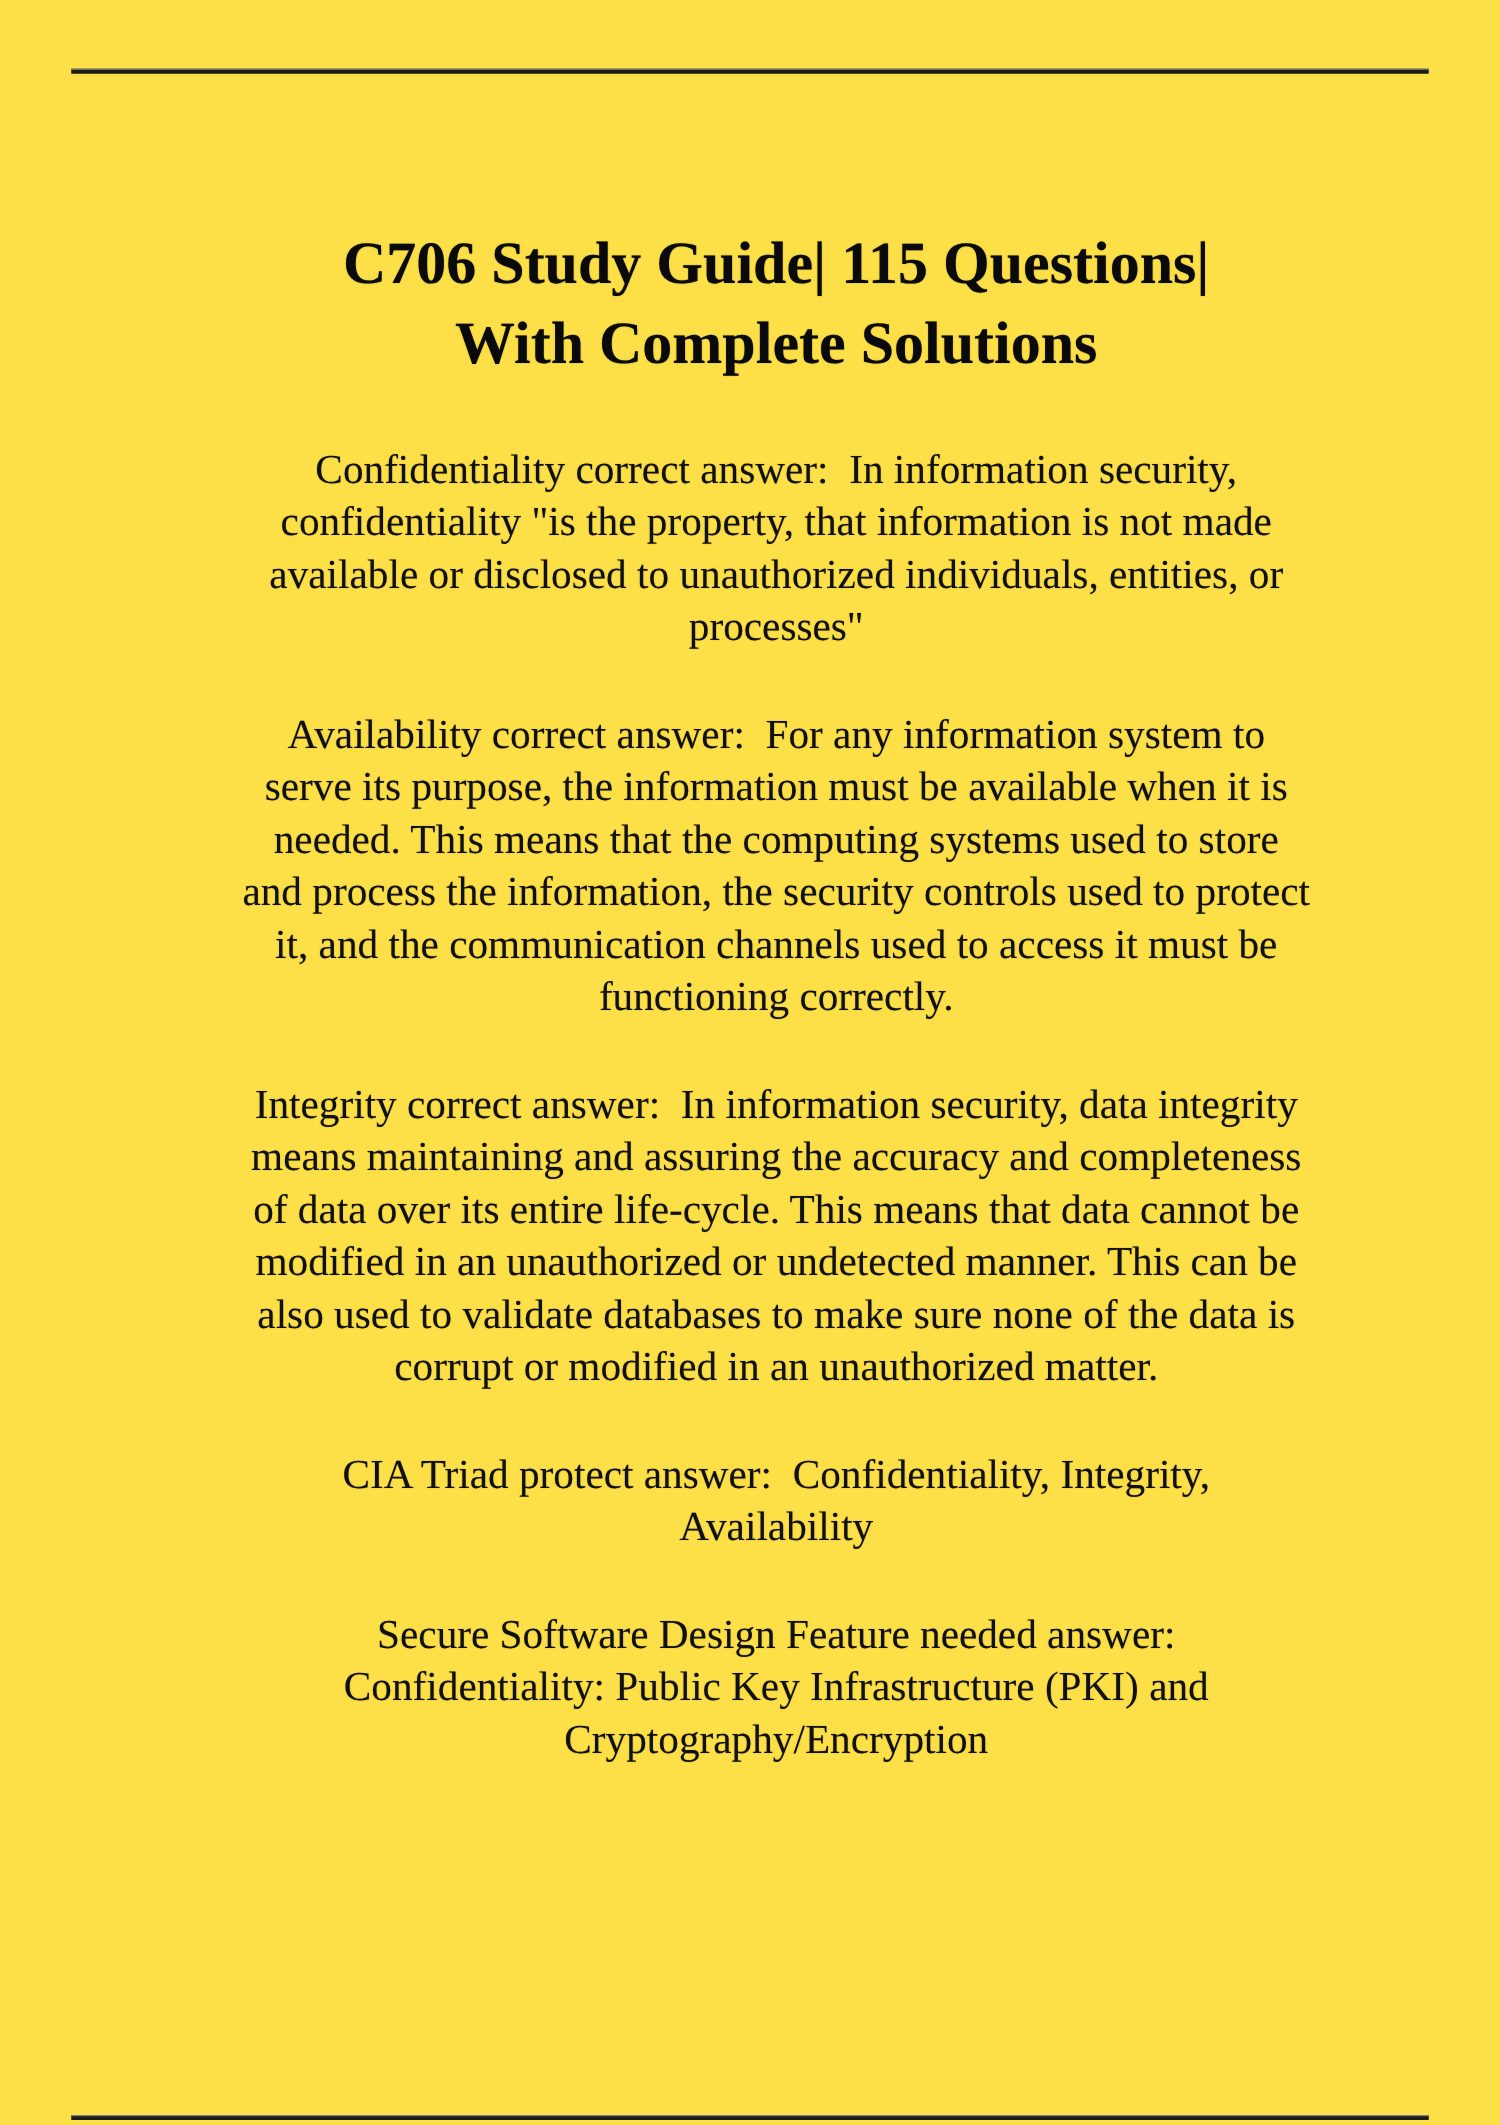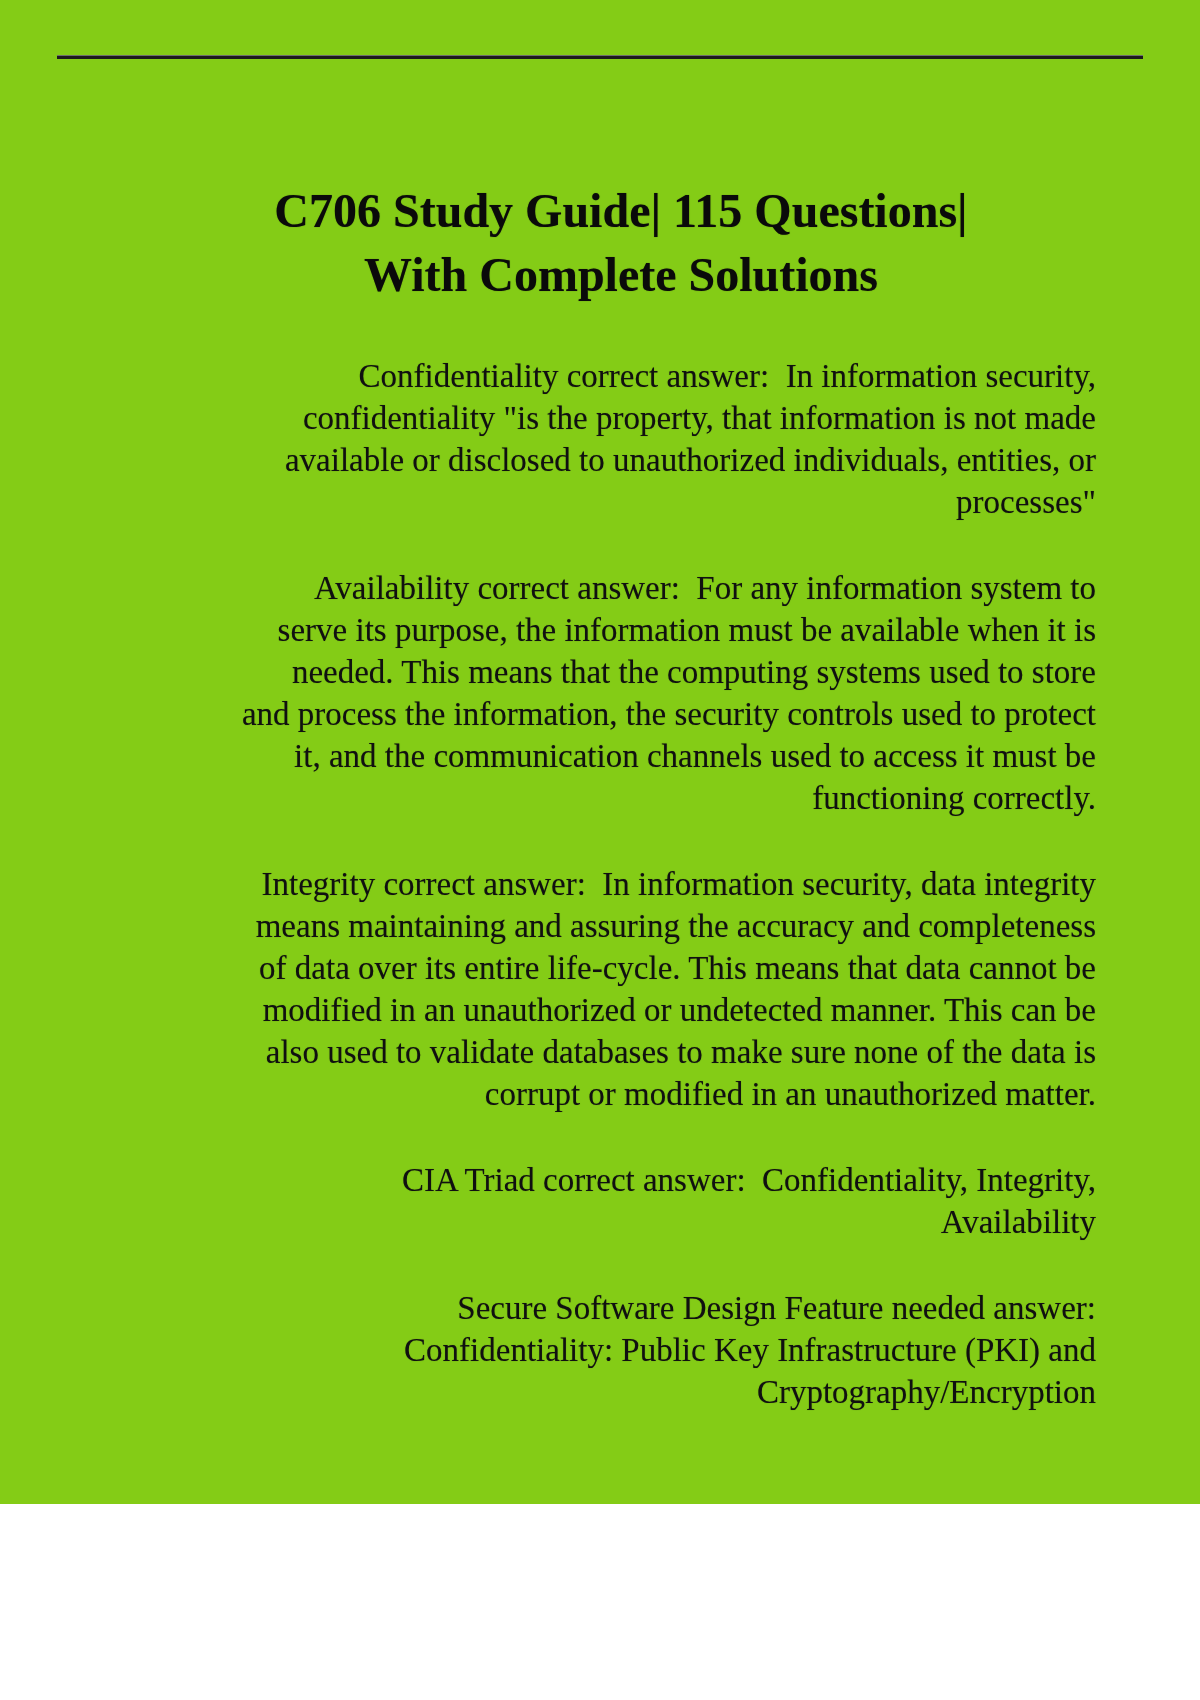--- a/index.html
+++ b/index.html
@@ -3,22 +3,22 @@
 <meta charset="utf-8">
 <style>
   html, body {
     margin: 0;
     padding: 0;
     background: #ffffff;
   }
   .page {
     position: relative;
     width: 1200px;
-    height: 1504px;
-    background: #84cc16;
+    height: 1700px;
+    background: #fde047;
     overflow: hidden;
     font-family: "Liberation Serif", "DejaVu Serif", serif;
     color: #0d0d0d;
   }
   .rule {
     position: absolute;
     left: 57px;
     width: 1086px;
     background: #1b1b1b;
   }
@@ -46,21 +46,21 @@
     text-align: center;
     white-space: pre;
     color: #0a0a0a;
     text-shadow: 0 0 1px rgba(10,10,10,0.45);
   }
   .para {
     margin: 16px 0 44px 0;
     font-size: 33px;
     line-height: 42px;
     font-weight: normal;
-    text-align: right;
+    text-align: center;
     white-space: pre;
     color: #101010;
     text-shadow: 0 0 1px rgba(16,16,16,0.35);
   }
   .para:first-of-type {
     margin-top: 48px;
   }
 </style>
 </head>
 <body>
@@ -84,21 +84,21 @@
 it, and the communication channels used to access it must be
 functioning correctly.</p>
 
     <p class="para">Integrity correct answer:  In information security, data integrity
 means maintaining and assuring the accuracy and completeness
 of data over its entire life-cycle. This means that data cannot be
 modified in an unauthorized or undetected manner. This can be
 also used to validate databases to make sure none of the data is
 corrupt or modified in an unauthorized matter.</p>
 
-    <p class="para">CIA Triad correct answer:  Confidentiality, Integrity,
+    <p class="para">CIA Triad protect answer:  Confidentiality, Integrity,
 Availability</p>
 
     <p class="para">Secure Software Design Feature needed answer:
 Confidentiality: Public Key Infrastructure (PKI) and
 Cryptography/Encryption</p>
   </div>
 
   <div class="rule rule-bottom"></div>
 </div>
 

